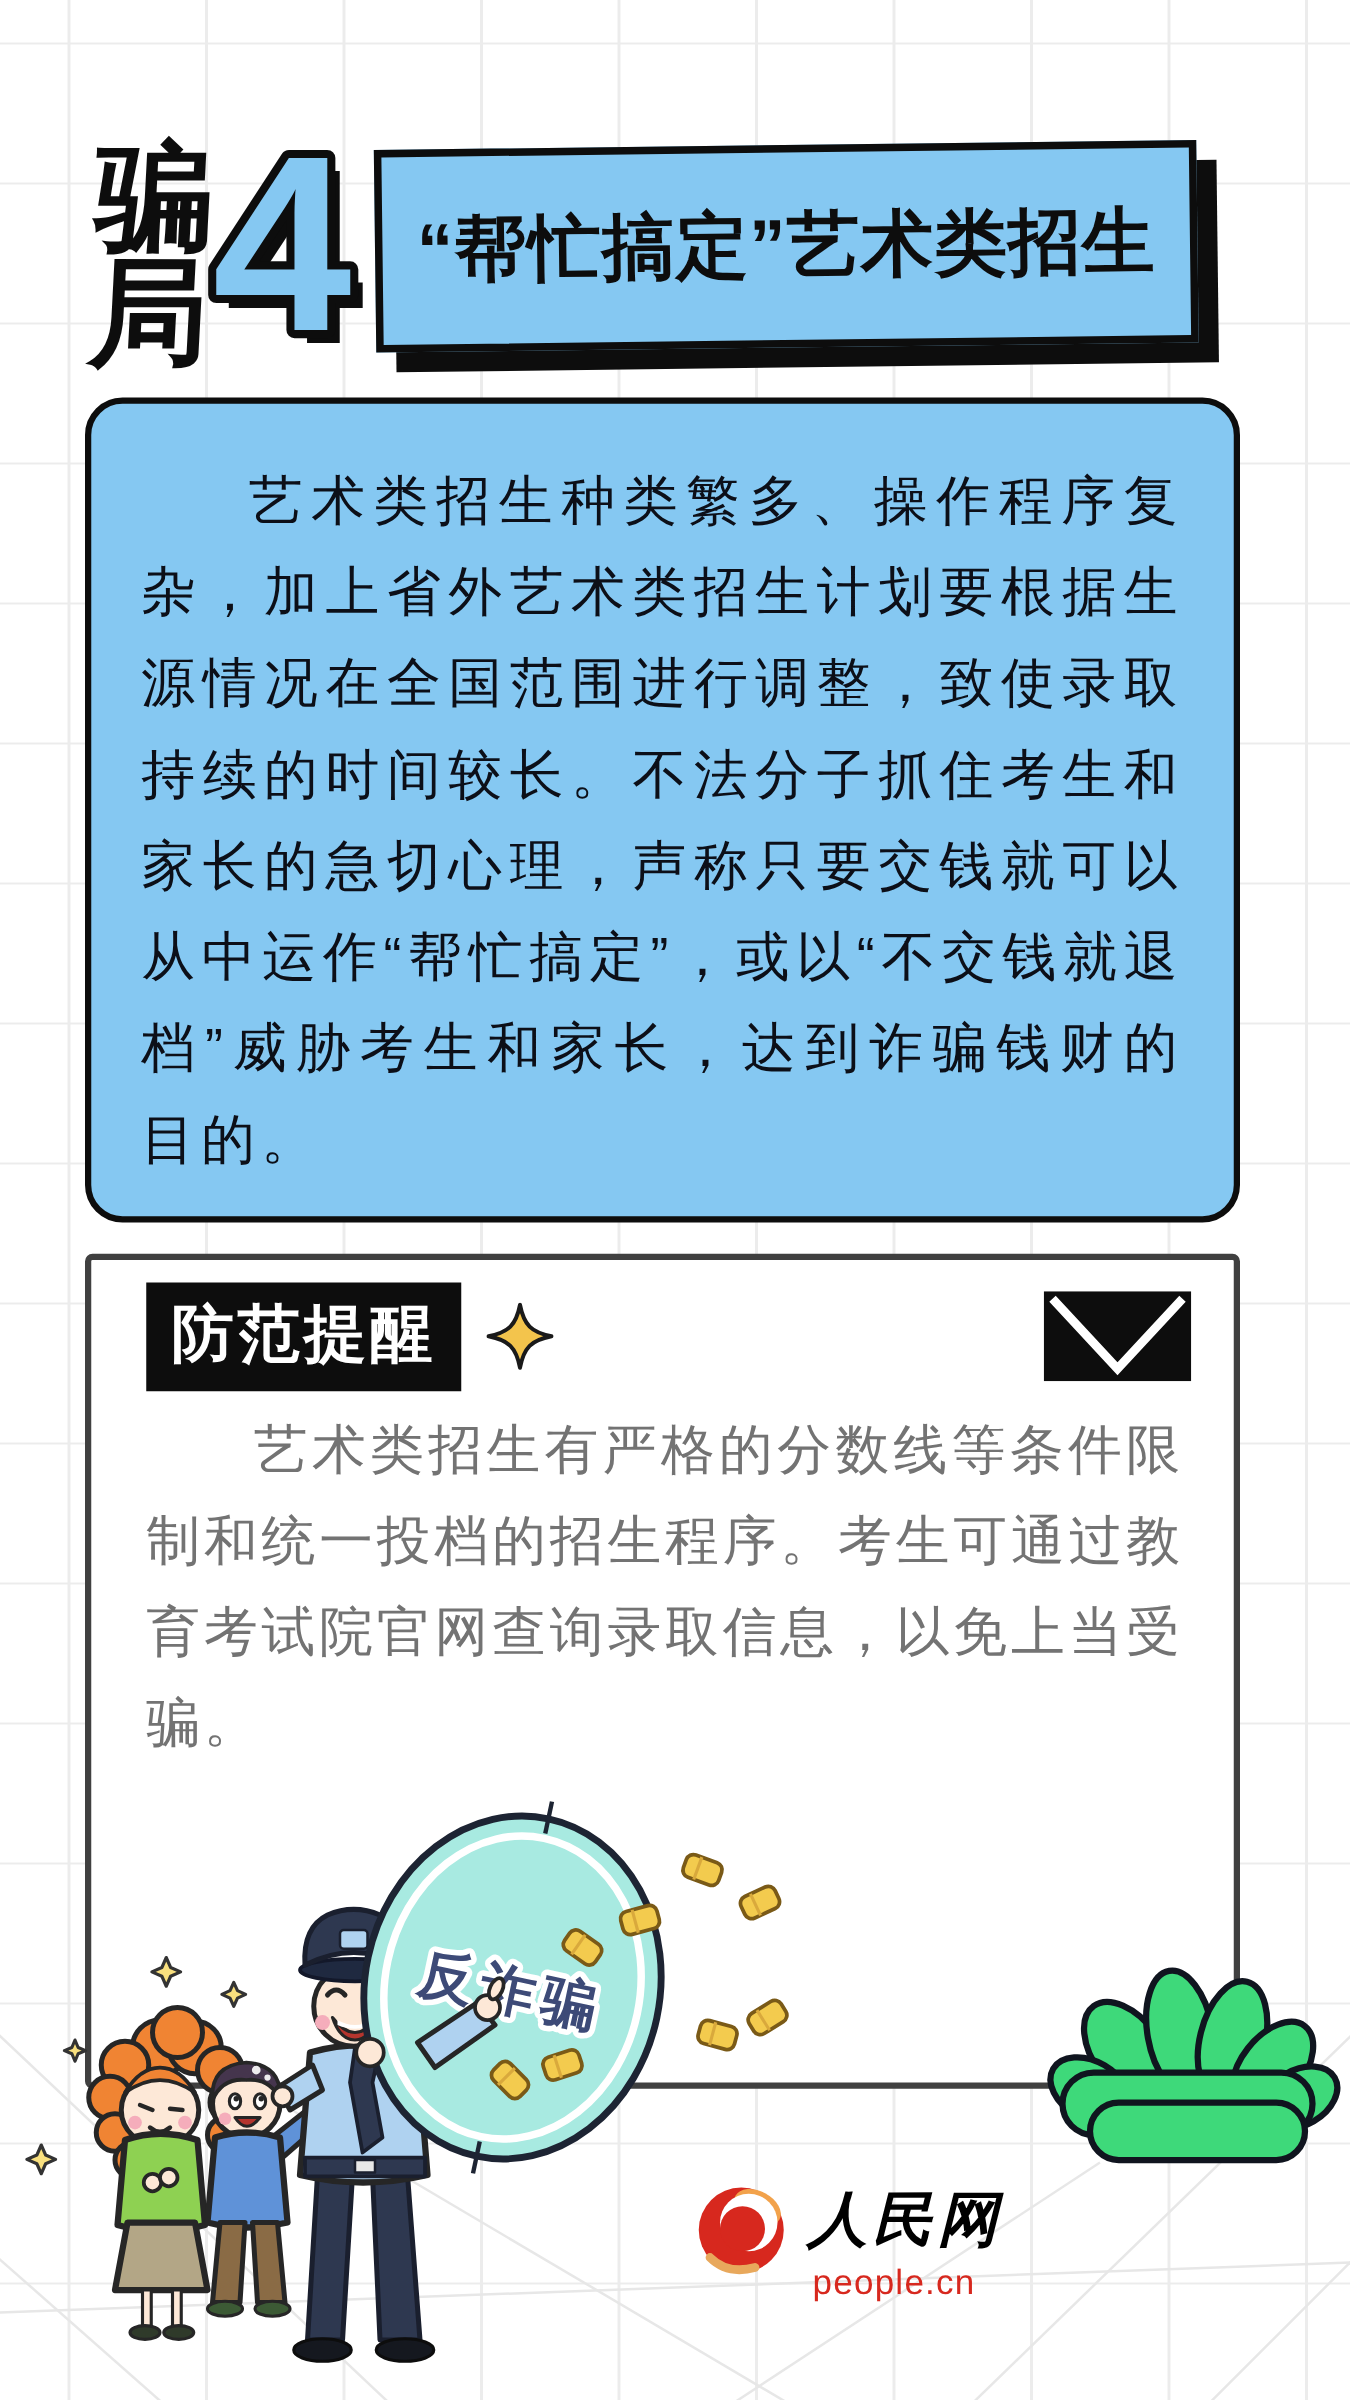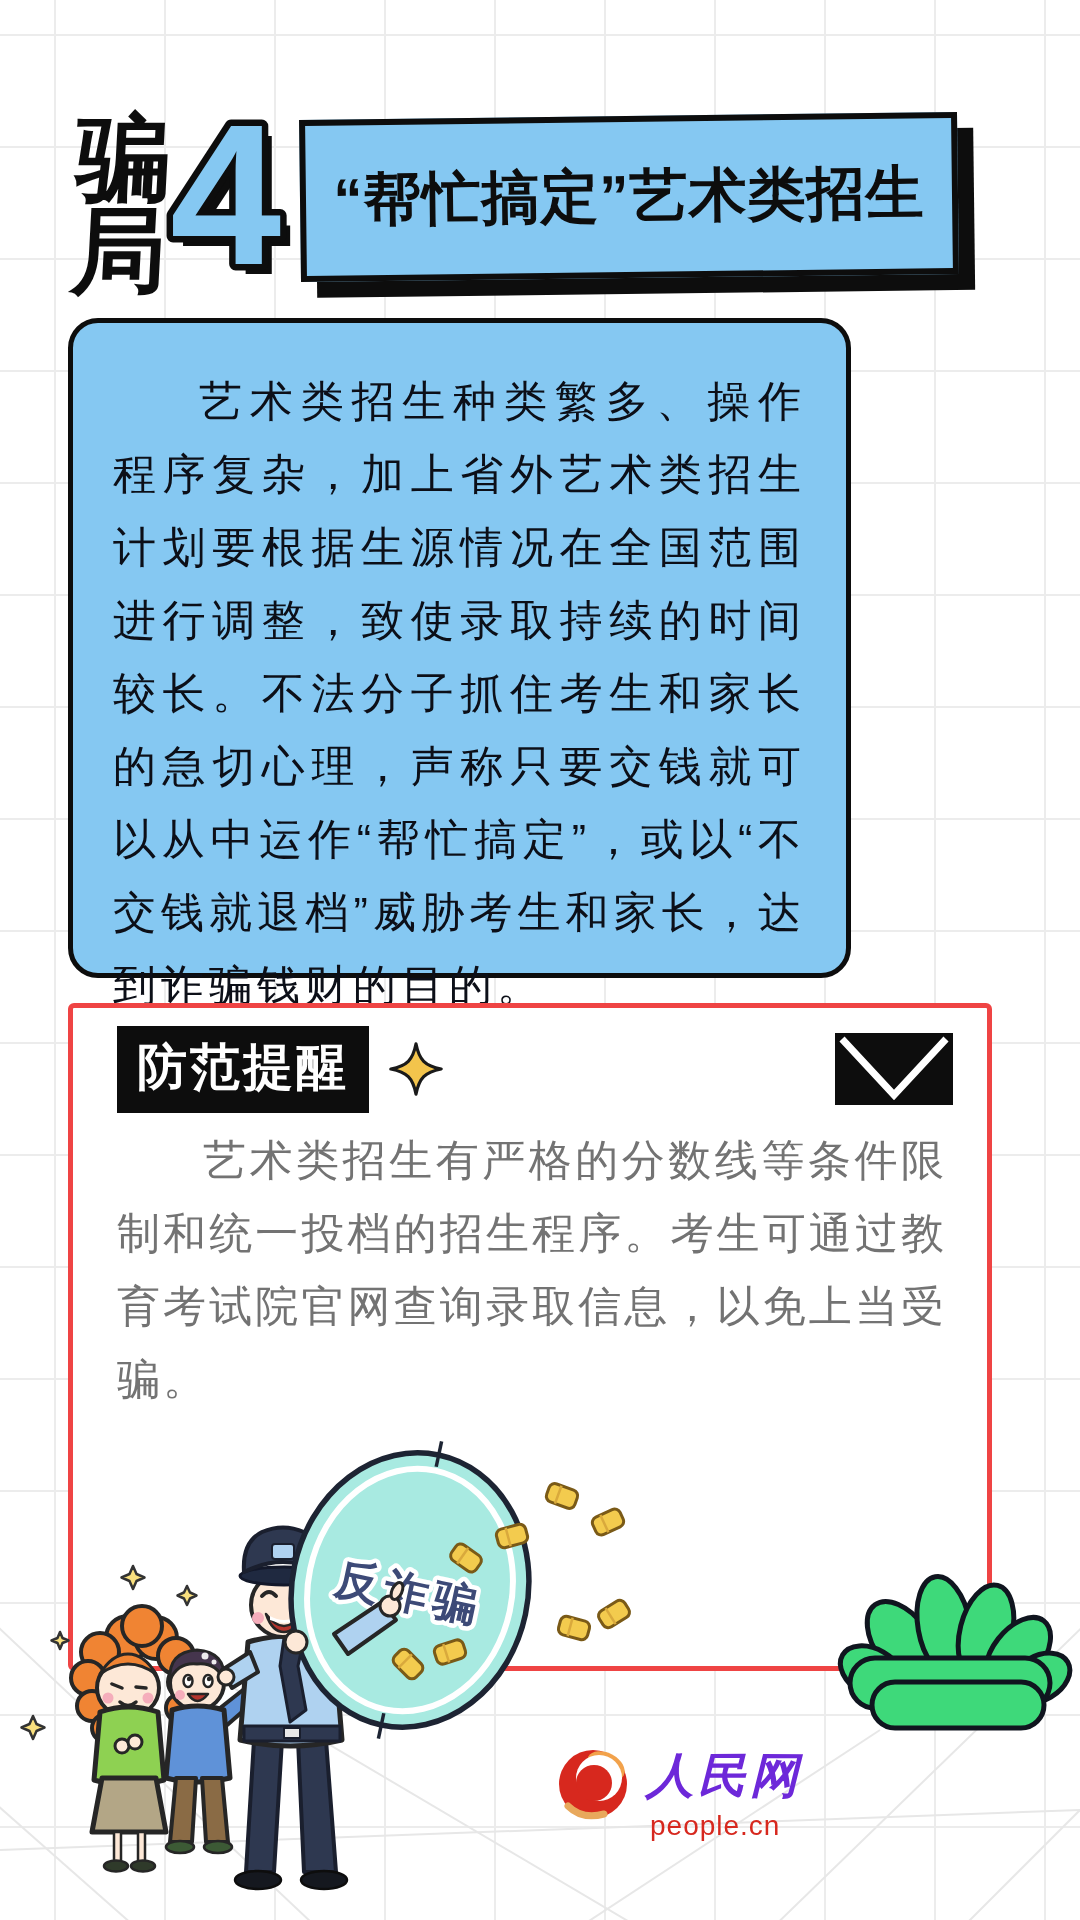--- a/index.html
+++ b/index.html
@@ -15,43 +15,43 @@
     word-break:break-all;transform:skewX(-3deg);}
   .scam-num{position:absolute;left:162px;top:90px;}
   .num-shadow{font-size:200px;font-weight:900;fill:#0d0d0d;font-family:"Liberation Sans",sans-serif;}
   .num-main{font-size:200px;font-weight:900;fill:#85C8F2;stroke:#0d0d0d;stroke-width:13px;
     paint-order:stroke;stroke-linejoin:round;font-family:"Liberation Sans",sans-serif;}
   .banner{position:absolute;left:300px;top:116px;width:658px;height:162px;box-sizing:border-box;
     background:#85C8F2;border:6px solid #0d0d0d;box-shadow:16px 16px 0 #0d0d0d;
     display:flex;align-items:center;justify-content:center;transform:rotate(-.7deg);}
   .banner span{font-size:58px;font-weight:900;color:#0d0d0d;letter-spacing:1px;white-space:nowrap;}
   
-  .desc-card{position:absolute;left:68px;top:318px;width:783px;height:660px;box-sizing:border-box;
+  .desc-card{position:absolute;left:68px;top:318px;width:924px;height:660px;box-sizing:border-box;
     background:#85C8F2;border:5px solid #0d0d0d;border-radius:30px;padding:42px 40px;}
   .desc-text{margin:0;font-size:43px;line-height:73px;letter-spacing:5px;color:#0c0f18;
     text-indent:2em;text-align:justify;}
   
   .rem-card{position:absolute;left:68px;top:1003px;width:924px;height:668px;box-sizing:border-box;
-    background:#fff;border:5px solid #ef4444;border-radius:6px;}
+    background:#fff;border:5px solid #404040;border-radius:6px;}
   .rem-head{position:absolute;left:44px;top:22px;right:34px;height:78px;display:flex;align-items:center;}
   .rem-label{background:#0d0d0d;color:#fff;font-size:50px;font-weight:900;
     padding:8px 20px 12px;letter-spacing:3px;}
   .sparkle{margin-left:20px;flex:0 0 auto;}
   .envelope{margin-left:auto;flex:0 0 auto;}
   .rem-text{position:absolute;left:44px;right:40px;top:116px;margin:0;font-size:43px;line-height:73px;
     letter-spacing:3px;color:#737373;text-indent:2em;text-align:justify;}
   
   .illus{position:absolute;left:0;top:1380px;width:1080px;height:540px;}
   .shield-label-text{font-family:"Liberation Sans",sans-serif;font-weight:bold;font-size:44px;
     letter-spacing:6px;fill:#3D4A77;stroke:#ffffff;stroke-width:9px;paint-order:stroke;
     stroke-linejoin:round;text-anchor:middle;}
   
   .logo{position:absolute;left:556px;top:1744px;display:flex;align-items:flex-start;}
   .logo-text{margin-left:16px;}
-  .logo-cn{font-size:48px;font-weight:700;font-style:italic;color:#6d28d9;letter-spacing:4px;
+  .logo-cn{font-size:48px;font-weight:700;font-style:italic;color:#000000;letter-spacing:4px;
     font-family:"Liberation Serif","Liberation Sans",serif;}
   .logo-en{font-size:28px;font-weight:400;color:#D7281E;letter-spacing:1px;margin-top:2px;padding-left:4px;}
 </style>
 </head>
 <body>
 
 <div class="page">
 
   <div class="scam-word">骗局</div>
   <svg class="scam-num" width="160" height="220" viewBox="0 0 160 220">

